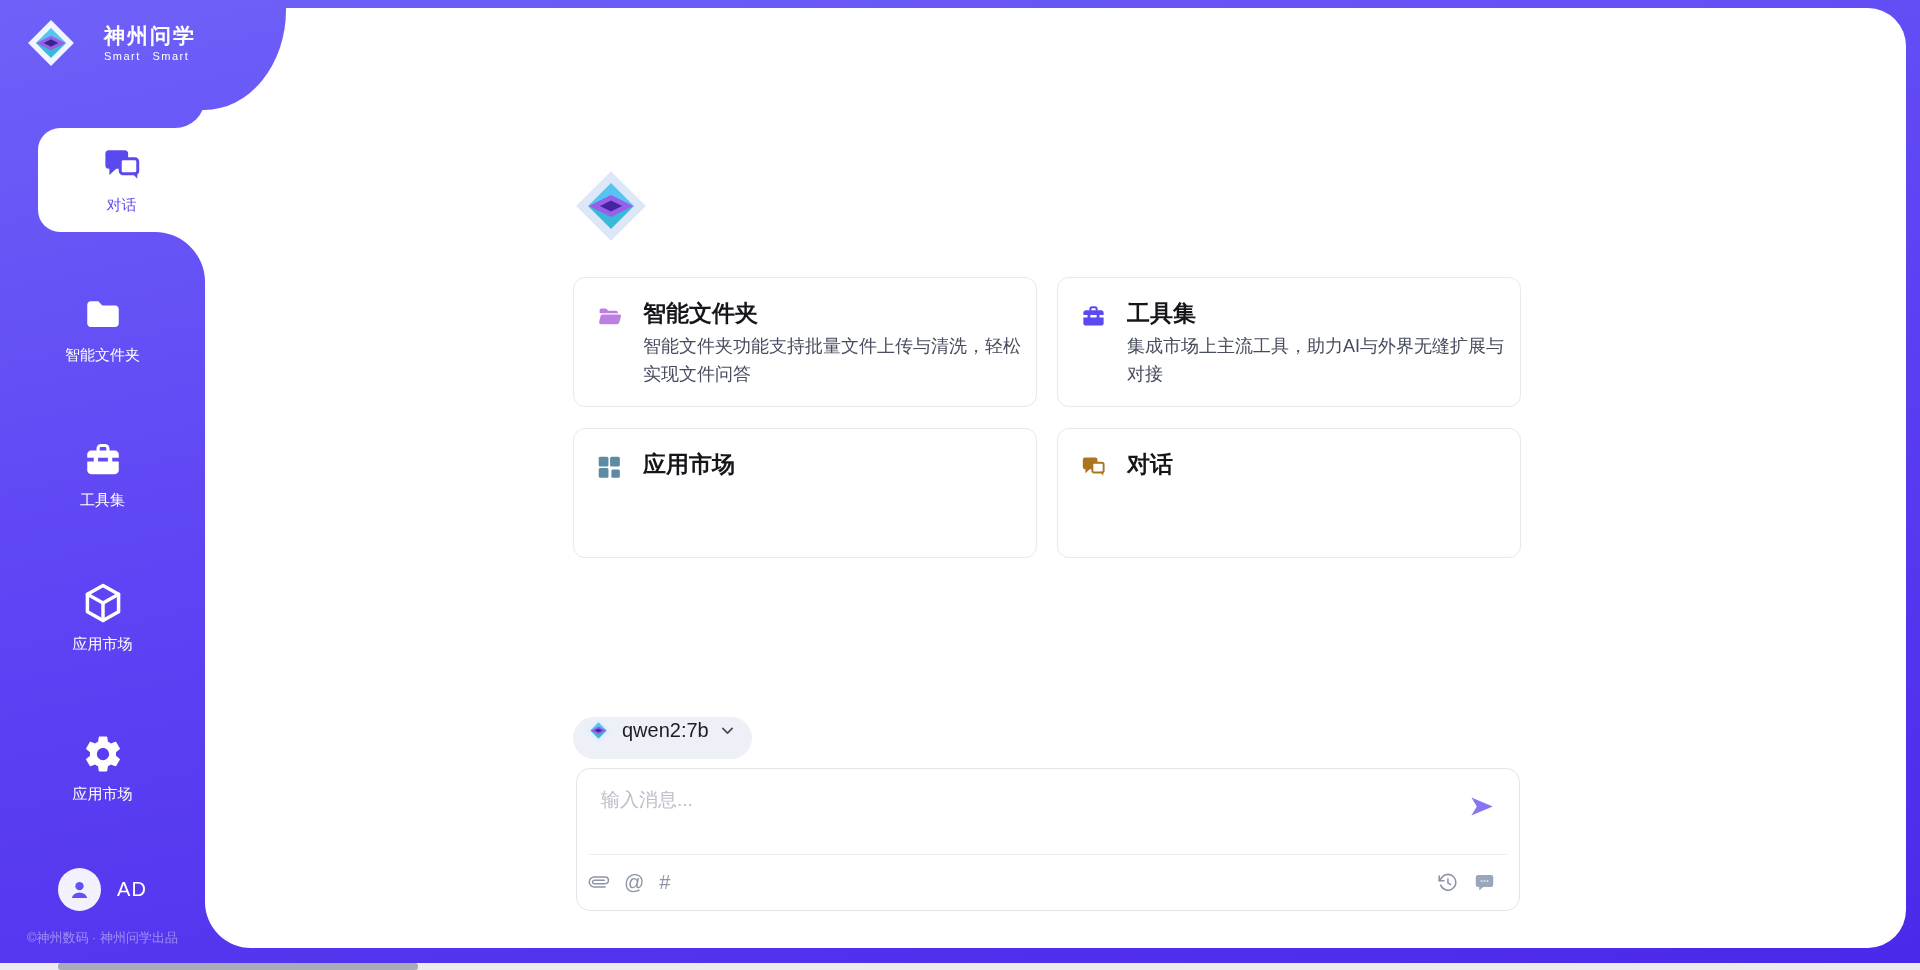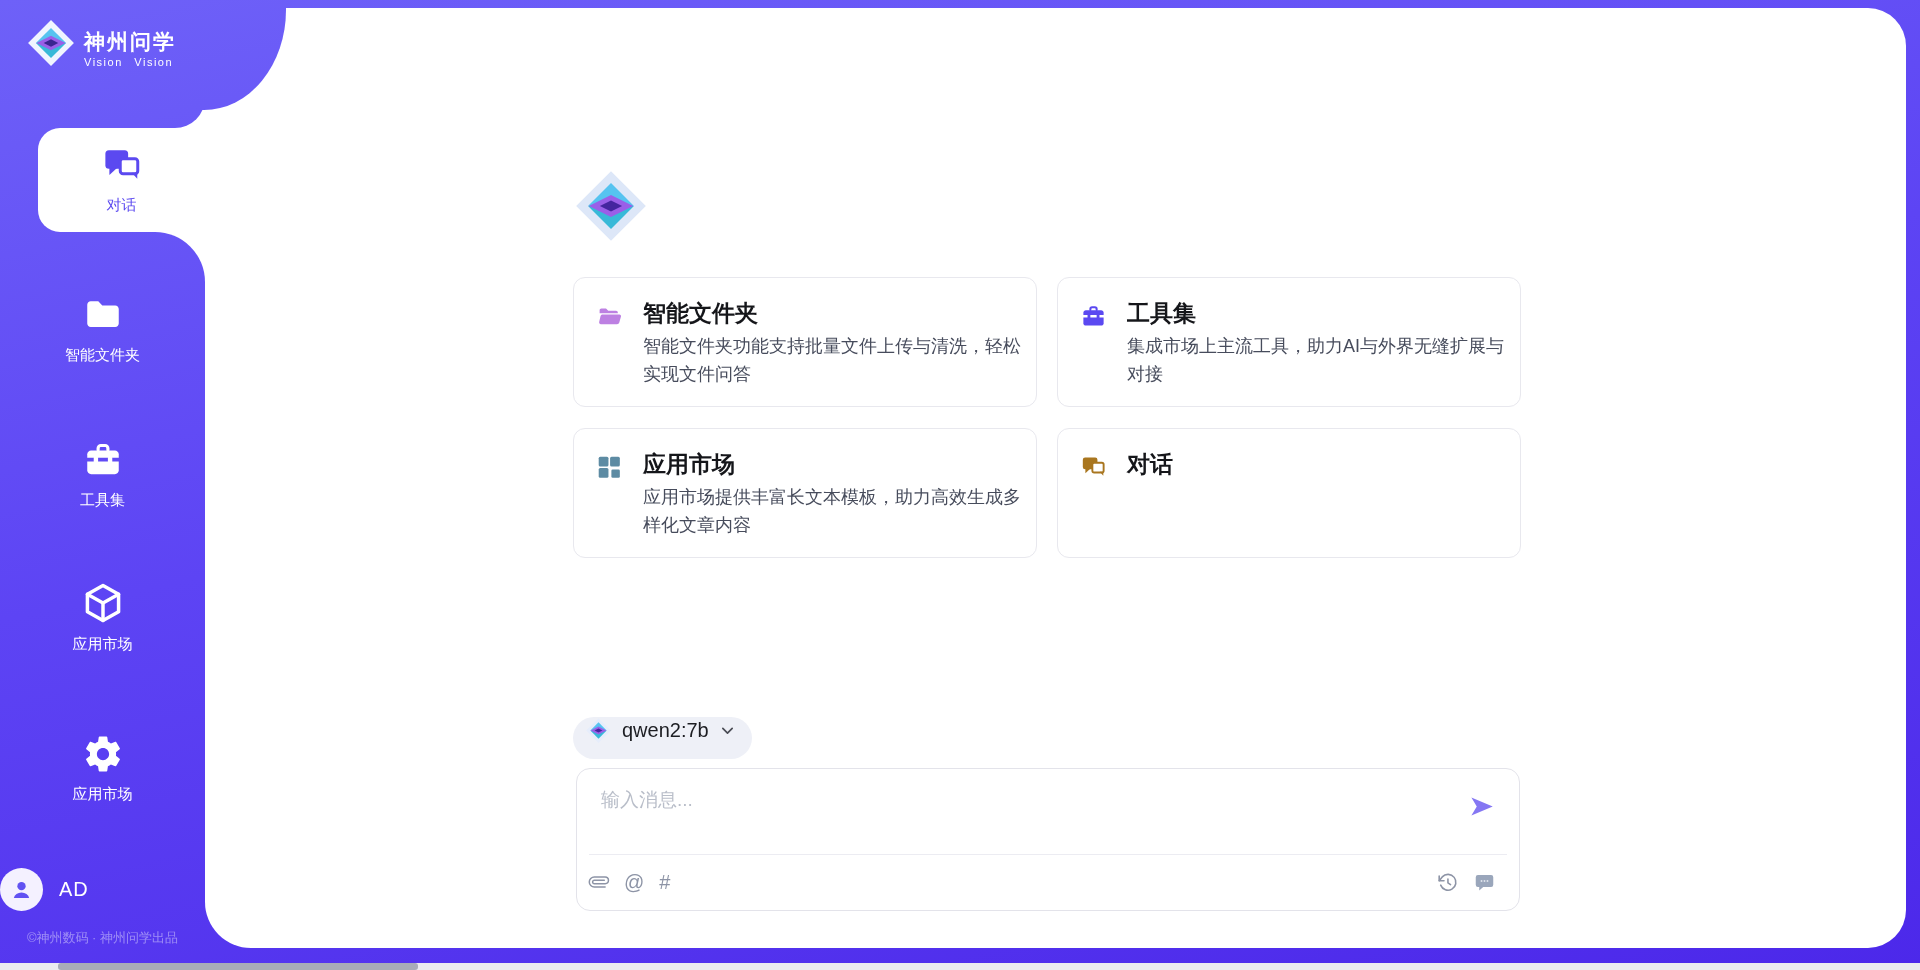--- a/index.html
+++ b/index.html
@@ -17,21 +17,21 @@
   
   .main-panel{
     position:absolute; left:205px; top:8px; right:14px; bottom:22px;
     background:#ffffff; border-radius:16px 38px 38px 46px;
   }
   
   .logo-blob{
     position:absolute; left:0; top:0; width:286px; height:110px;
     border-bottom-right-radius:82px 100px; z-index:4;
   }
-  .logo-row{ position:absolute; left:26px; top:18px; display:flex; align-items:flex-end; gap:8px; }
+  .logo-row{ position:absolute; left:26px; top:18px; display:flex; align-items:center; gap:28px; }
   .logo-title{ color:#fff; font-size:21px; font-weight:700; letter-spacing:2px; line-height:1.1; }
   .logo-sub{ color:#fff; font-size:11px; letter-spacing:1.5px; word-spacing:7px; margin-top:3px; }
 
   .active-tab{
     position:absolute; left:38px; top:128px; width:167px; height:104px;
     background:#fff; border-radius:22px 0 0 22px; z-index:3;
     display:flex; align-items:center; justify-content:center;
   }
   .active-tab-inner{ width:124px; text-align:center; }
   .active-tab-label{ color:#5b49f0; font-size:15px; margin-top:5px; }
@@ -42,21 +42,21 @@
   .fillet-bottom .qd{ position:absolute; left:-50px; top:0; width:100px; height:100px; border-radius:50%; }
 
   .nav-item{
     position:absolute; left:0; width:205px; text-align:center; color:#fff; cursor:pointer;
   }
   .nav-item .nav-label{ font-size:15px; margin-top:6px; }
   .nav-folder{ top:294px; } .nav-tools{ top:439px; } .nav-market{ top:581px; } .nav-settings{ top:733px; }
 
   .user-row{
     position:absolute; left:0; top:868px; width:205px;
-    display:flex; align-items:center; justify-content:flex-start; gap:16px;
+    display:flex; align-items:center; justify-content:center; gap:16px;
   }
   .avatar-circle{
     width:43px; height:43px; border-radius:50%; background:#f4f1ff;
     display:flex; align-items:center; justify-content:center;
   }
   .user-name{ color:#fff; font-size:20px; letter-spacing:1px; }
   .copyright{
     position:absolute; left:0; top:929px; width:205px; text-align:center;
     color:rgba(255,255,255,0.42); font-size:13px;
   }
@@ -156,21 +156,20 @@
     <div class="feature-card">
       <span class="card-icon">
         <svg viewBox="0 0 24 24" width="26" height="26" fill="#5d8ba3">
           <rect x="2.5" y="2.5" width="9" height="9" rx="1.4"></rect>
           <rect x="13" y="2.5" width="9" height="9" rx="1.4"></rect>
           <rect x="2.5" y="13" width="9" height="9" rx="1.4"></rect>
           <rect x="14.2" y="14.2" width="7.8" height="7.8" rx="1.2"></rect>
         </svg>
       </span>
       <div class="card-title">应用市场</div>
-      <div class="card-desc">应用市场提供丰富长文本模板，助力高效生成多样化文章内容</div>
     </div>
 
     <div class="feature-card">
       <span class="card-icon">
         <svg viewBox="0 0 24 24" width="27" height="27">
           <rect x="2.5" y="3" width="13" height="10.5" rx="2" fill="#a9761f"></rect>
           <path d="M4.8 12.7 v4.4 l4.8 -4.4 z" fill="#a9761f"></path>
           <rect x="11" y="7.8" width="10" height="8.6" rx="1.6" fill="#fff" stroke="#a9761f" stroke-width="1.7"></rect>
           <path d="M17.6 15.8 l3.1 3.5 v-3.5 z" fill="#a9761f"></path>
         </svg>
@@ -254,21 +253,21 @@
       <svg viewBox="0 0 48 48" width="50" height="50">
         <path d="M24 2 L46 24 L24 46 L2 24 Z" fill="#f0f5ff"></path>
         <path d="M24 9.5 L38.5 24 L9.5 24 Z" fill="#56c3f0"></path>
         <path d="M9.5 24 L38.5 24 L24 38.5 Z" fill="#38b9d8"></path>
         <path d="M24 17 L38 24 L24 31 L10 24 Z" fill="#9a5fe8"></path>
         <path d="M24 20.5 L31 24 L24 27.5 L17 24 Z" fill="#3a2590"></path>
       </svg>
     </span>
     <div>
       <div class="logo-title">神州问学</div>
-      <div class="logo-sub">Vision Vision</div>
+      <div class="logo-sub">Smart Smart</div>
     </div>
   </div>
 </div>
 
 <div class="fillet fillet-top">
     <div class="qd purple-fixed"></div>
   </div>
 <div class="active-tab">
   <div class="active-tab-inner">
     <span style="display:inline-block;">

